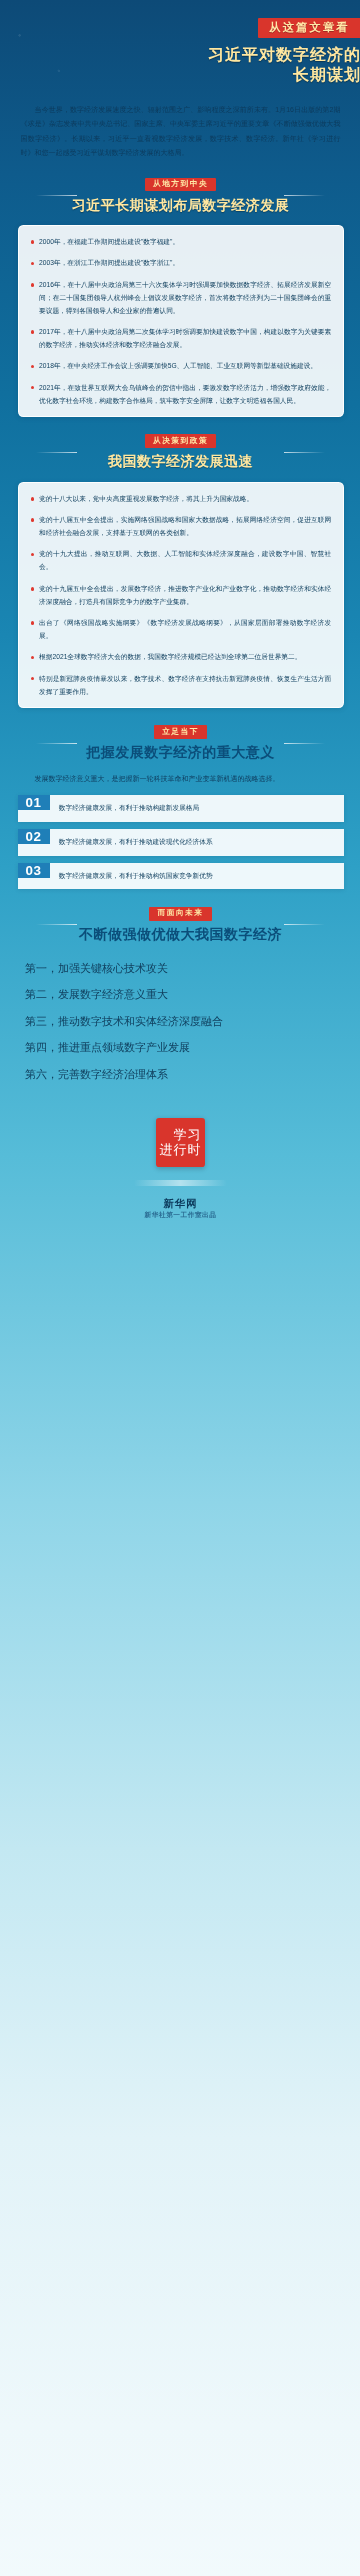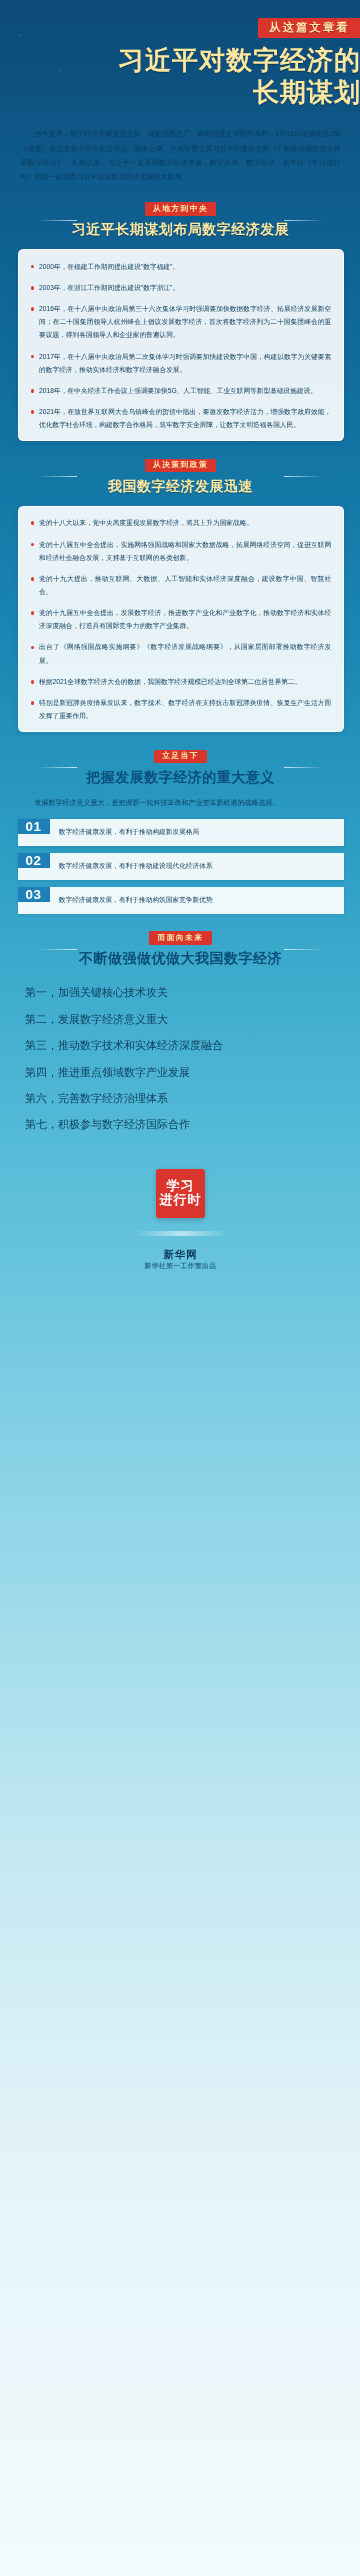--- a/index.html
+++ b/index.html
@@ -40,21 +40,21 @@
     color: #ffe9a8;
     font-size: 11.3px;
     letter-spacing: 2.1px;
     padding: 2.6px 11.3px 3.1px 11.3px;
     border-radius: 1px;
     font-weight: bold;
     text-shadow: 0 0.5px 0 rgba(0,0,0,.25);
   }
   .hero-title {
     margin-top: 7.2px;
-    font-size: 26px;
+    font-size: 16px;
     font-weight: bold;
     letter-spacing: 1px;
     line-height: 1.22;
     color: #ffe7a0;
     text-shadow: 0 1px 1px rgba(0,0,0,.35);
   }
   .hero-title .l2 { display:block; }
 
   
   .lead {
@@ -182,25 +182,26 @@
     padding-bottom: 20.6px;
     text-align: center;
   }
   .seal {
     width: 49px; height: 49px;
     margin: 0 auto;
     background: #d9352c;
     border-radius: 3.1px;
     color: #fff;
     font-size: 13px;
-    font-weight: bold;
+    font-weight: normal;
     line-height: 1.1;
     display:flex; align-items:center; justify-content:center;
     letter-spacing: 1px;
     box-shadow: 0 1.5px 5.2px rgba(0,0,0,.2);
+    text-align: right;
   }
   .seal span { display:block; }
   .brand {
     margin-top: 11.3px;
     font-size: 10.3px;
     color: #0c3a5c;
     letter-spacing: 1px;
     font-weight: bold;
   }
   .brand .small { font-size: 6.7px; color:#2a6b92; letter-spacing:0.5px; }
@@ -292,21 +293,20 @@
     <span class="wing r"></span>
     <div class="sub">而面向未来</div>
     <div class="main">不断做强做优做大我国数字经济</div>
   </div>
   <div class="future-list">
     <div>第一，加强关键核心技术攻关</div>
     <div>第二，发展数字经济意义重大</div>
     <div>第三，推动数字技术和实体经济深度融合</div>
     <div>第四，推进重点领域数字产业发展</div>
     <div>第六，完善数字经济治理体系</div>
-    <div>第七，积极参与数字经济国际合作</div>
   </div>
 
   <div class="footer">
     <div class="seal">
       <div>
         <span>学习</span>
         <span>进行时</span>
       </div>
     </div>
     <div class="ribbon-sep"></div>

